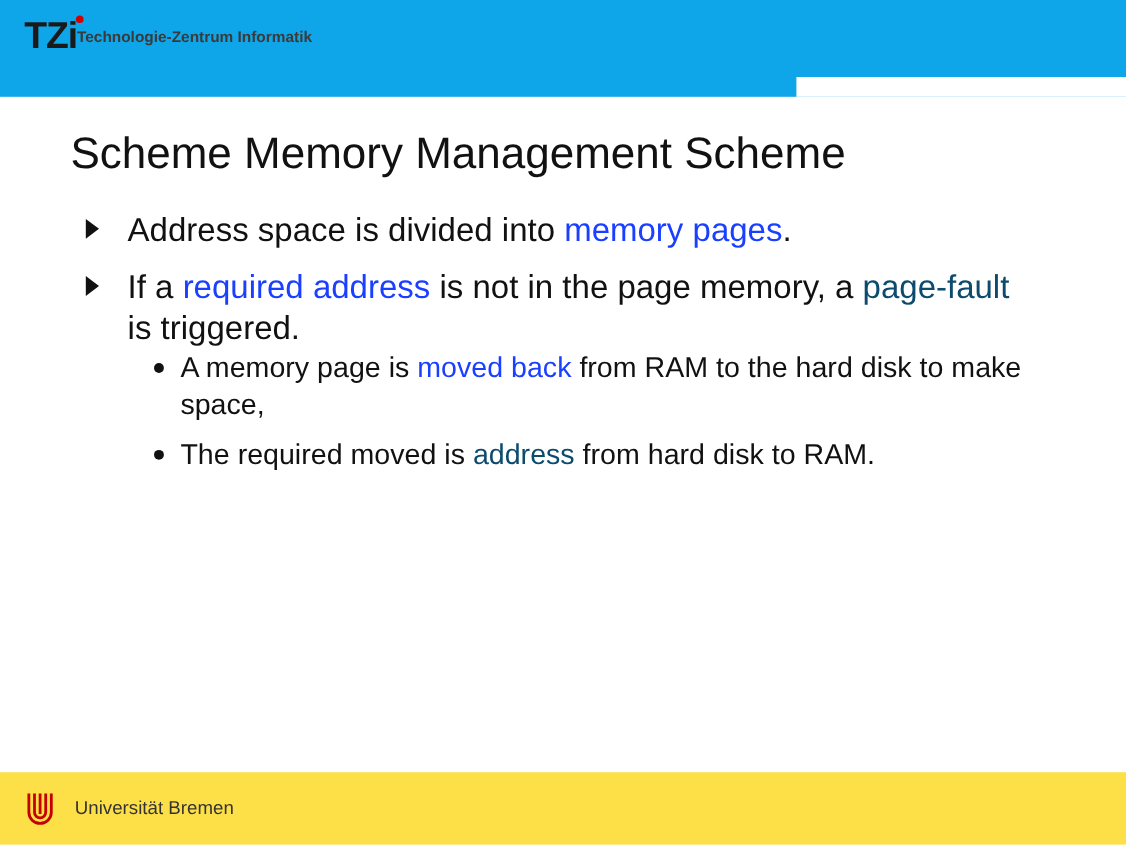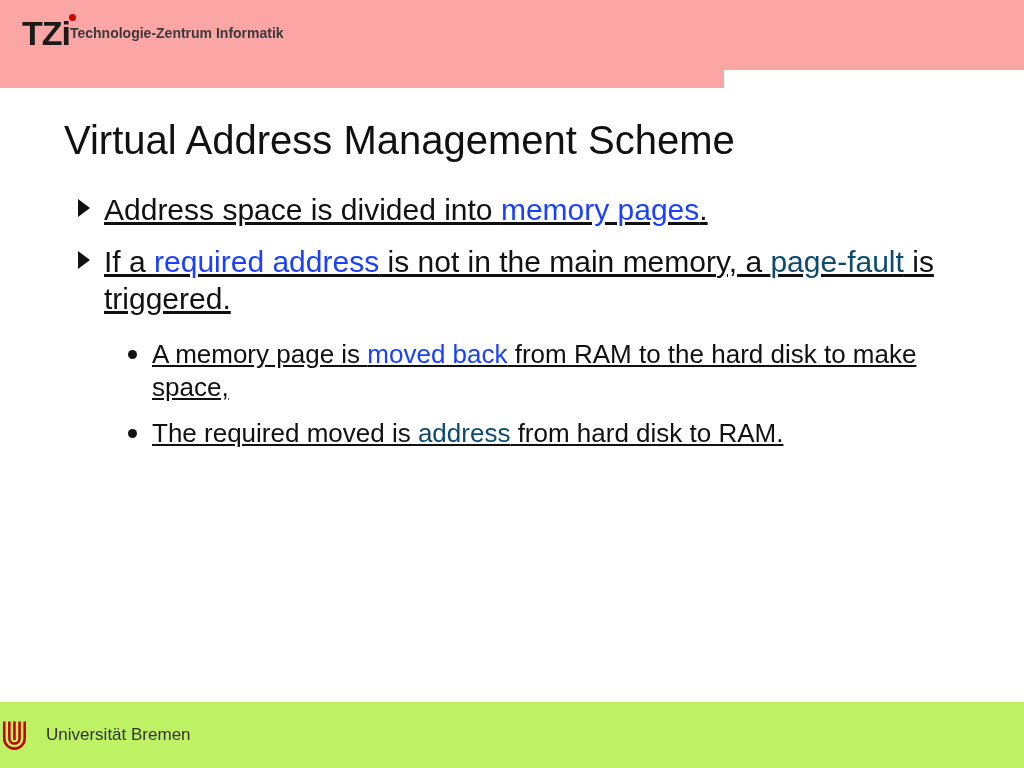--- a/index.html
+++ b/index.html
@@ -7,21 +7,21 @@
     width: 1024px;
     height: 768px;
     font-family: Arial, Helvetica, sans-serif;
     background: #ffffff;
     overflow: hidden;
     position: relative;
   }
   .top-band {
     width: 100%;
     height: 88px;
-    background: #fca5a5;
+    background: #0ea5e9;
     position: relative;
   }
   .top-band .notch {
     position: absolute;
     right: 0;
     bottom: 0;
     width: 300px;
     height: 18px;
     background: #ffffff;
   }
@@ -64,34 +64,33 @@
     margin-left: 78px;
     margin-right: 80px;
   }
   ul.main { list-style: none; }
   ul.main > li {
     position: relative;
     font-size: 30px;
     line-height: 1.25;
     color: #111;
     margin-bottom: 14px;
-    padding-left: 26px;
-    text-decoration: underline;
+    padding-left: 38px;
   }
   ul.main > li::before {
     content: "";
     position: absolute;
     left: 0;
     top: 8px;
     width: 0; height: 0;
     border-top: 9px solid transparent;
     border-bottom: 9px solid transparent;
     border-left: 12px solid #111;
   }
-  ul.sub { list-style: none; margin-top: 20px; margin-left: 24px; }
+  ul.sub { list-style: none; margin-top: 0; margin-left: 24px; }
   ul.sub > li {
     position: relative;
     font-size: 26px;
     line-height: 1.3;
     color: #111;
     margin-bottom: 12px;
     padding-left: 24px;
   }
   ul.sub > li::before {
     content: "";
@@ -102,23 +101,24 @@
     background: #111;
     border-radius: 50%;
   }
   .blue { color: #1a3fff; }
   .red  { color: #0c4a6e; }
   .bottom-band {
     position: absolute;
     left: 0; bottom: 0;
     width: 100%;
     height: 66px;
-    background: #bef264;
+    background: #fde047;
     display: flex;
     align-items: center;
+    padding-left: 22px;
   }
   .ub-logo {
     width: 34px; height: 34px;
     position: relative;
     margin-right: 12px;
   }
   .ub-logo svg { width: 34px; height: 34px; }
   .ub-text {
     font-size: 17px;
     color: #333;
@@ -131,26 +131,26 @@
   <div class="tzi-block">
     <div class="tzi-logo">
       <span>TZi</span>
       <span class="dot"></span>
     </div>
     <div class="tzi-text">Technologie-Zentrum Informatik</div>
   </div>
   <div class="notch"></div>
 </div>
 
-<h1 class="slide-title">Virtual Address Management Scheme</h1>
+<h1 class="slide-title">Scheme Memory Management Scheme</h1>
 
 <div class="content">
   <ul class="main" id="main-list">
       <li><span>Address space is divided into </span><span class="blue">memory pages</span><span>.</span></li>
-      <li><span>If a </span><span class="blue">required address</span><span> is not in the main memory, a </span><span class="red">page-fault</span><span> is triggered.</span><ul class="sub">
+      <li><span>If a </span><span class="blue">required address</span><span> is not in the page memory, a </span><span class="red">page-fault</span><span> is triggered.</span><ul class="sub">
           <li><span>A memory page is </span><span class="blue">moved back</span><span> from RAM to the hard disk to make space,</span></li>
           <li><span>The required moved is </span><span class="red">address</span><span> from hard disk to RAM.</span></li>
         </ul></li>
     </ul>
 </div>
 
 <div class="bottom-band">
   <div class="ub-logo">
     <svg viewBox="0 0 40 40">
       <g fill="none" stroke="#c40000" stroke-width="3">

